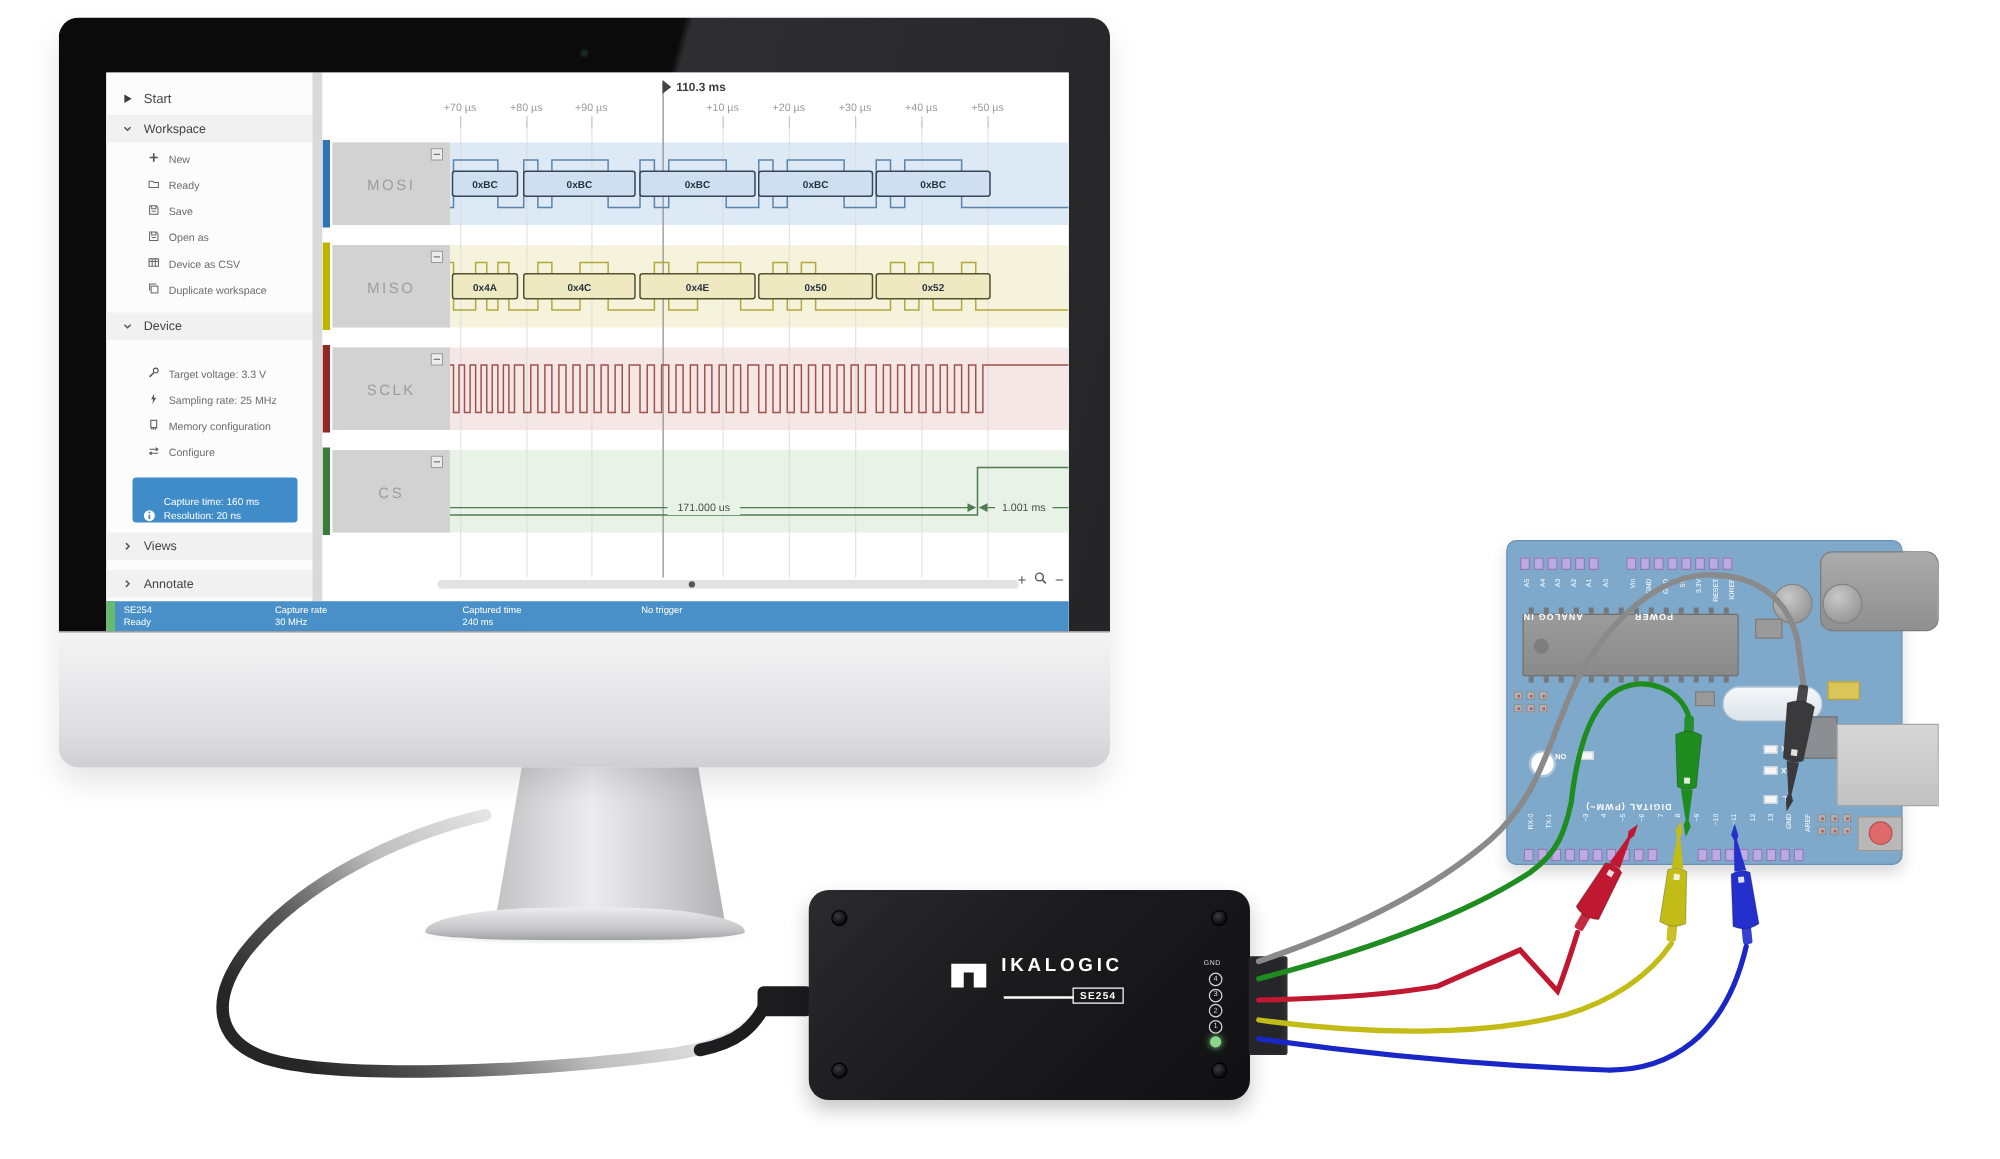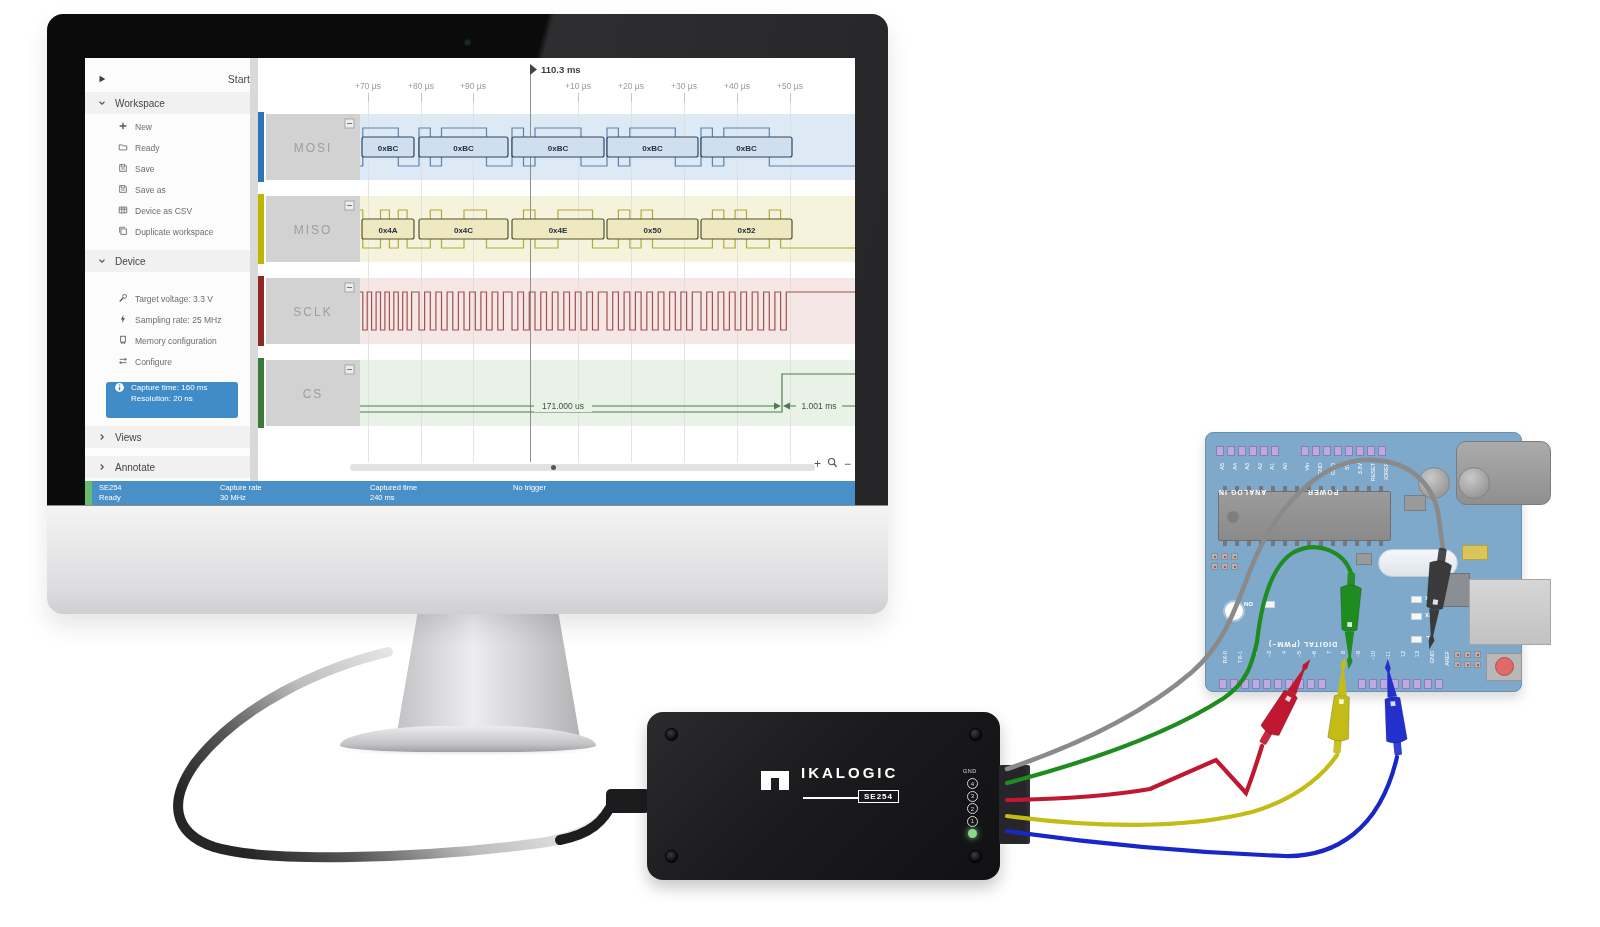--- a/index.html
+++ b/index.html
@@ -21,27 +21,27 @@
     background:linear-gradient(105deg,#0b0b0c 0%,#0b0b0c 51.5%,#2e2e30 52.2%,#252527 100%);}
   .webcam{position:absolute;left:417px;top:25px;width:7px;height:7px;border-radius:50%;
     background:#1c2a25;box-shadow:0 0 2px #000 inset;}
   .chin{position:absolute;left:0;top:491px;width:841px;height:109px;
     background:linear-gradient(#f4f4f5,#dddddf 75%,#cfcfd2);border-top:1px solid #8e8e91;}
   .screen{position:absolute;left:38px;top:44px;width:770px;height:447px;background:#ffffff;overflow:hidden;}
 
   
   .sidebar{position:absolute;left:0;top:0;width:165px;height:423px;background:#fcfcfc;padding-top:8px;box-sizing:border-box;}
   .side-divider{position:absolute;left:165px;top:0;width:8px;height:423px;background:#d9d9d9;}
-  .side-start{height:26px;display:flex;align-items:center;gap:7px;padding-left:12px;color:#4a4a4a;font-size:10.5px;justify-content:space-between;}
+  .side-start{height:26px;display:flex;align-items:center;gap:7px;padding-left:12px;color:#4a4a4a;font-size:10.5px;}
   .side-header{height:22px;display:flex;align-items:center;gap:7px;padding-left:12px;background:#f1f1f1;
     color:#444;font-size:10px;margin-bottom:2px;}
   .side-item{height:21px;display:flex;align-items:center;gap:6px;padding-left:33px;color:#6c6c6c;font-size:8.5px;}
   .side-gap8{height:8px;} .side-gap14{height:14px;} .side-gap6{height:6px;}
   .info-box{margin:10px 12px 0 21px;height:36px;background:#3f8cc9;border-radius:3px;color:#fff;
-    font-size:8px;display:flex;align-items:flex-start;gap:6px;padding:0 8px;box-sizing:border-box;}
+    font-size:8px;display:flex;align-items:flex-end;gap:6px;padding:0 8px;box-sizing:border-box;}
   .info-lines{line-height:11px;}
   .icon-sm{width:11px;height:11px;flex:0 0 auto;display:inline-block;}
   .wave{position:absolute;left:173px;top:0;width:597px;height:423px;background:#fff;}
   .hscroll{position:absolute;left:92px;top:406px;width:465px;height:7px;background:#e2e2e2;border-radius:4px;}
   .hdot{position:absolute;left:201px;top:1px;width:5px;height:5px;border-radius:50%;background:#555;}
   .zoomctl{position:absolute;top:399px;display:flex;gap:6px;align-items:center;color:#555;}
   .zbtn{font-size:12px;line-height:12px;cursor:default;}
   .statusbar{position:absolute;left:0;top:423px;width:770px;height:24px;background:#4a90c8;}
   .sb-green{position:absolute;left:0;top:0;width:7px;height:24px;background:#68bb6c;}
   .sb-col{position:absolute;top:2px;color:#fff;font-size:7.5px;line-height:10px;white-space:nowrap;}
@@ -159,21 +159,21 @@
             <div class="side-item">
               <span class="icon-sm"><svg width="10" height="10" viewBox="0 0 12 12">
                   <path d="M2,2 H8.5 L10,3.5 V10 H2 Z M4,2 V4.8 H8 V2 M4,7.2 H8" stroke="#666" fill="none"></path>
                 </svg></span>
               <span>Save</span>
             </div>
             <div class="side-item">
               <span class="icon-sm"><svg width="10" height="10" viewBox="0 0 12 12">
                   <path d="M2,2 H8.5 L10,3.5 V10 H2 Z M4,2 V4.8 H8 V2 M4,7.2 H8" stroke="#666" fill="none"></path>
                 </svg></span>
-              <span>Save as</span>
+              <span>Open as</span>
             </div>
             <div class="side-item">
               <span class="icon-sm"><svg width="10" height="10" viewBox="0 0 12 12">
                   <path d="M1.5,2.5 H10.5 V9.5 H1.5 Z M1.5,5 H10.5 M4.5,2.5 V9.5 M7.5,2.5 V9.5" stroke="#666" fill="none"></path>
                 </svg></span>
               <span>Device as CSV</span>
             </div>
             <div class="side-item">
               <span class="icon-sm"><svg width="10" height="10" viewBox="0 0 12 12">
                   <rect x="3.5" y="3.5" width="6.5" height="6.5" stroke="#666" fill="none"></rect>

